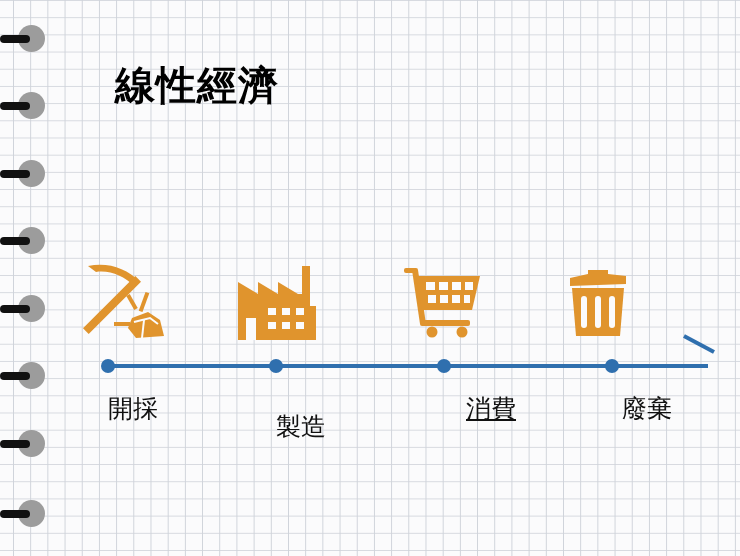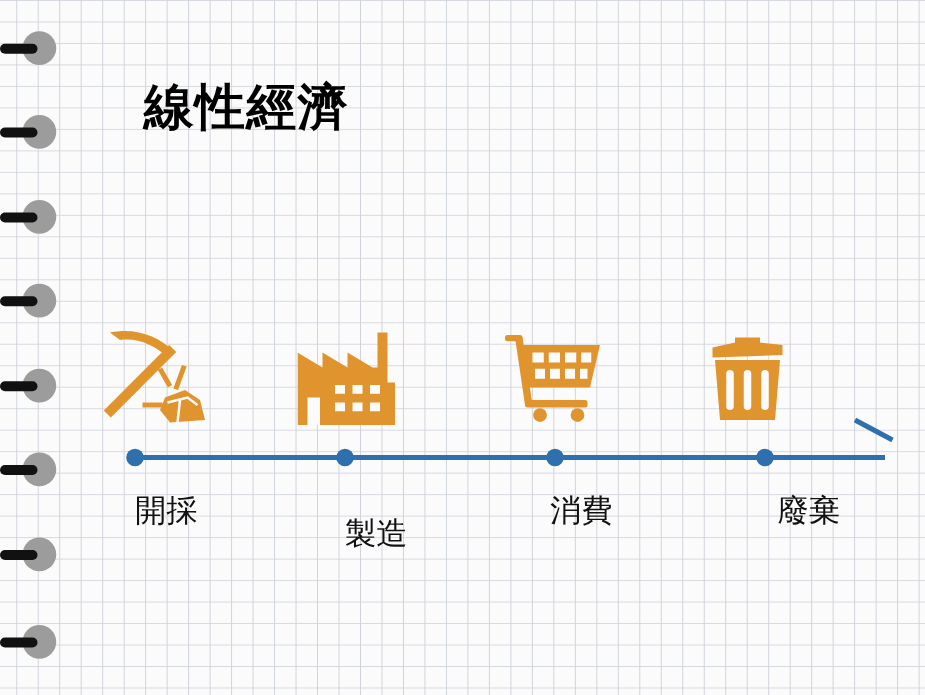--- a/index.html
+++ b/index.html
@@ -112,21 +112,21 @@
     <rect x="37" y="16" width="9" height="8"></rect>
     <rect x="50" y="16" width="9" height="8"></rect>
     <rect x="63" y="16" width="8" height="8"></rect>
     <rect x="26" y="29" width="8" height="8"></rect>
     <rect x="38" y="29" width="8" height="8"></rect>
     <rect x="50" y="29" width="8" height="8"></rect>
     <rect x="62" y="29" width="6" height="8"></rect>
   </g>
 </svg>
 <div class="node" style="left:437px;"></div>
-<div class="label" style="left:390px;">消費</div>
+<div class="label" style="left:416px;text-decoration:underline;">消費</div>
 
 <svg class="icon" style="left:568px;top:268px;" width="62" height="70" viewBox="0 0 62 70">
   <g fill="#e0942d">
     <path d="M20 2 L40 2 L40 6 L58 8 L58 16 L2 18 L2 10 L20 6 Z"></path>
     <polygon points="4,20 56,20 52,68 8,68"></polygon>
   </g>
   <g fill="#fbfbfc">
     <rect x="13" y="28" width="6" height="32" rx="3"></rect>
     <rect x="27" y="28" width="6" height="32" rx="3"></rect>
     <rect x="41" y="28" width="6" height="32" rx="3"></rect>

